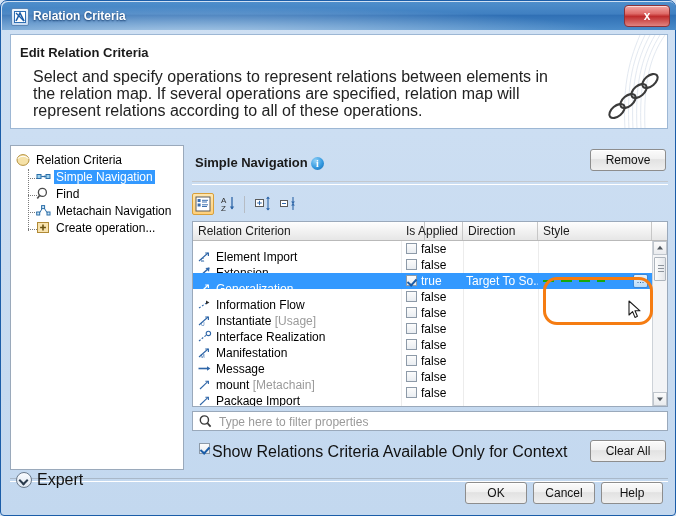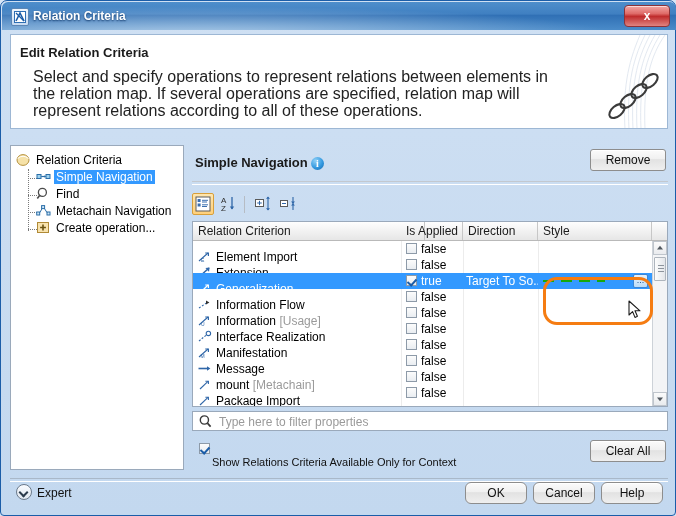--- a/index.html
+++ b/index.html
@@ -155,32 +155,32 @@
     background:linear-gradient(to right,#fdfdfd,#e3e6ea);border:1px solid #aeb5bd;box-sizing:border-box;border-radius:1px;}
   .vsb .thumb .grip{position:absolute;left:3px;top:7px;width:6px;height:1px;background:#8d949c;box-shadow:0 3px 0 #8d949c,0 6px 0 #8d949c;}
 
   
   .filter{
     position:absolute;left:0;top:274px;width:476px;height:20px;
     background:#fff;border:1px solid #9aa9bb;box-sizing:border-box;
   }
   .filter .ph{position:absolute;left:26px;top:2px;height:16px;line-height:16px;color:#9a9a9a;font-size:12px;}
   .opt-row{position:absolute;left:0;top:302px;width:476px;height:24px;}
-  .opt-label{position:absolute;left:20px;top:17px;font-size:11px;color:#111;text-align:center;}
+  .opt-label{position:absolute;left:20px;top:4px;font-size:16px;color:#111;text-align:center;}
   .opt-box{position:absolute;left:2px;top:4px;}
   .btn-clear{position:absolute;right:2px;top:1px;width:76px;height:22px;line-height:20px;}
 
   
   .footer-sep{position:absolute;left:9px;top:477px;width:658px;height:2px;
               border-top:1px solid #a9b8c9;border-bottom:1px solid #ffffff;}
-  .expert{position:absolute;left:15px;top:483px;height:18px;line-height:18px;font-size:12px;color:#111;}
+  .expert{position:absolute;left:15px;top:470px;height:18px;line-height:18px;font-size:16px;color:#111;}
   .exp-ic{display:inline-block;width:14px;height:14px;border:1px solid #6b7a8b;border-radius:50%;
           background:linear-gradient(to bottom,#fafcff,#dfe7f0);vertical-align:-3px;margin-right:5px;position:relative;}
   .exp-ic:after{content:"";position:absolute;left:3px;top:4px;width:5px;height:5px;border:solid #2b3b4c;border-width:0 2px 2px 0;transform:rotate(45deg);}
-  .fbtn{position:absolute;top:481px;height:22px;line-height:20px;width:62px;border-radius:6px;}
+  .fbtn{position:absolute;top:481px;height:22px;line-height:20px;width:62px;}
   #ok-btn{right:148px;}
   #cancel-btn{right:80px;}
   #help-btn{right:12px;}
 
   
   .annot{
     position:absolute;left:542px;top:276px;width:110px;height:48px;
     border:3px solid #f57c12;border-radius:14px;box-sizing:border-box;pointer-events:none;
   }
   .cursor{position:absolute;left:627px;top:299px;width:14px;height:20px;pointer-events:none;}
@@ -423,21 +423,21 @@
           </div>
 
           <div class="row">
             <div class="c-name">
               <span class="relicon">
                 <svg width="16" height="13" viewBox="0 0 16 13">
                     <path d="M2 11 L11 3" stroke="#2f66a8" stroke-width="1.2" fill="none"></path>
                     <path d="M8.2 3 H11.4 V6" stroke="#2f66a8" stroke-width="1.2" fill="none"></path>
                     <text x="4" y="12" font-size="5" fill="#2f66a8" font-family="Liberation Sans, sans-serif">U</text>
                   </svg>
-              </span><span>Information</span>
+              </span><span>Instantiate</span>
               <span class="dim">[Usage]</span>
             </div>
             <div class="c-app">
               <span class="cbx"></span><span>false</span>
             </div>
             <div class="c-dir"></div>
             <div class="c-style"></div>
           </div>
 
           <div class="row">

